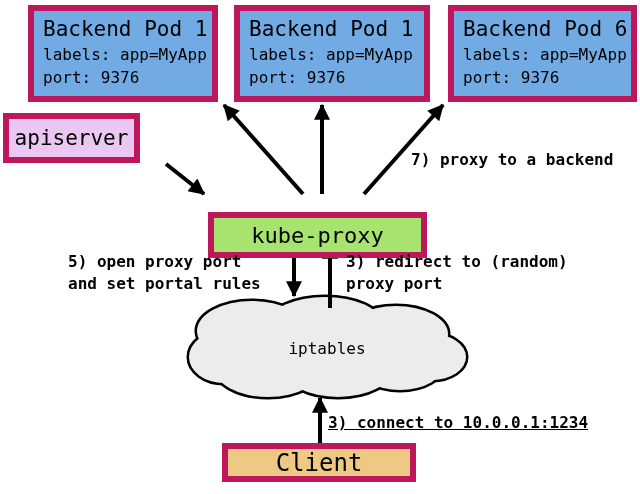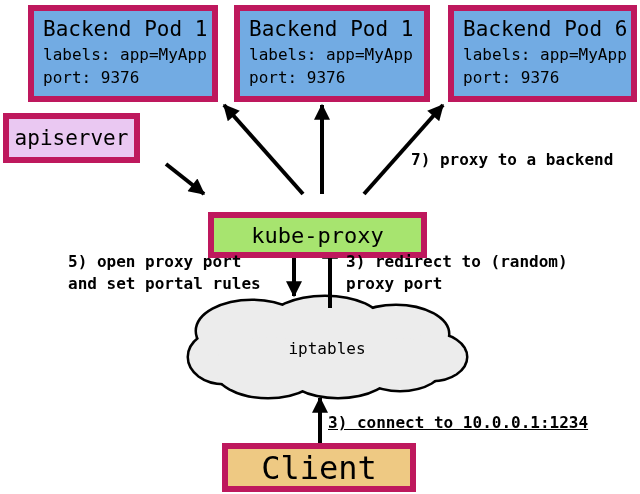--- a/index.html
+++ b/index.html
@@ -11,21 +11,21 @@
   #layer-svg { position:absolute; left:0; top:0; width:640px; height:494px; }
   .box {
     position:absolute; box-sizing:border-box; border:6px solid #be185d;
   }
   .pod { width:190px; height:97px; padding:5px 8px 0 9px; }
   .pod-title { font-size:21px; line-height:27px; white-space:nowrap; }
   .pod-line  { font-size:16px; line-height:23px; white-space:nowrap; }
   .centered  { display:flex; align-items:center; justify-content:center; }
   .apiserver { left:3px; top:113px; width:137px; height:50px; font-size:21px; }
   .kubeproxy { left:208px; top:196px; width:219px; height:46px; font-size:22px;margin-top:16px; }
-  .client    { left:222px; top:443px; width:194px; height:49px; font-size:32px; }
+  .client    { left:222px; top:443px; width:194px; height:39px; font-size:24px; }
   .steplabel {
     position:absolute; font-weight:bold; font-size:16px; line-height:22px;
     white-space:pre-line;
   }
   .cloudlabel {
     position:absolute; left:275px; top:339px; width:104px;
     font-size:16px; text-align:center;
   }
   #step1 { left:14px;  top:177px; }
   #step2 { left:68px;  top:251px; }

